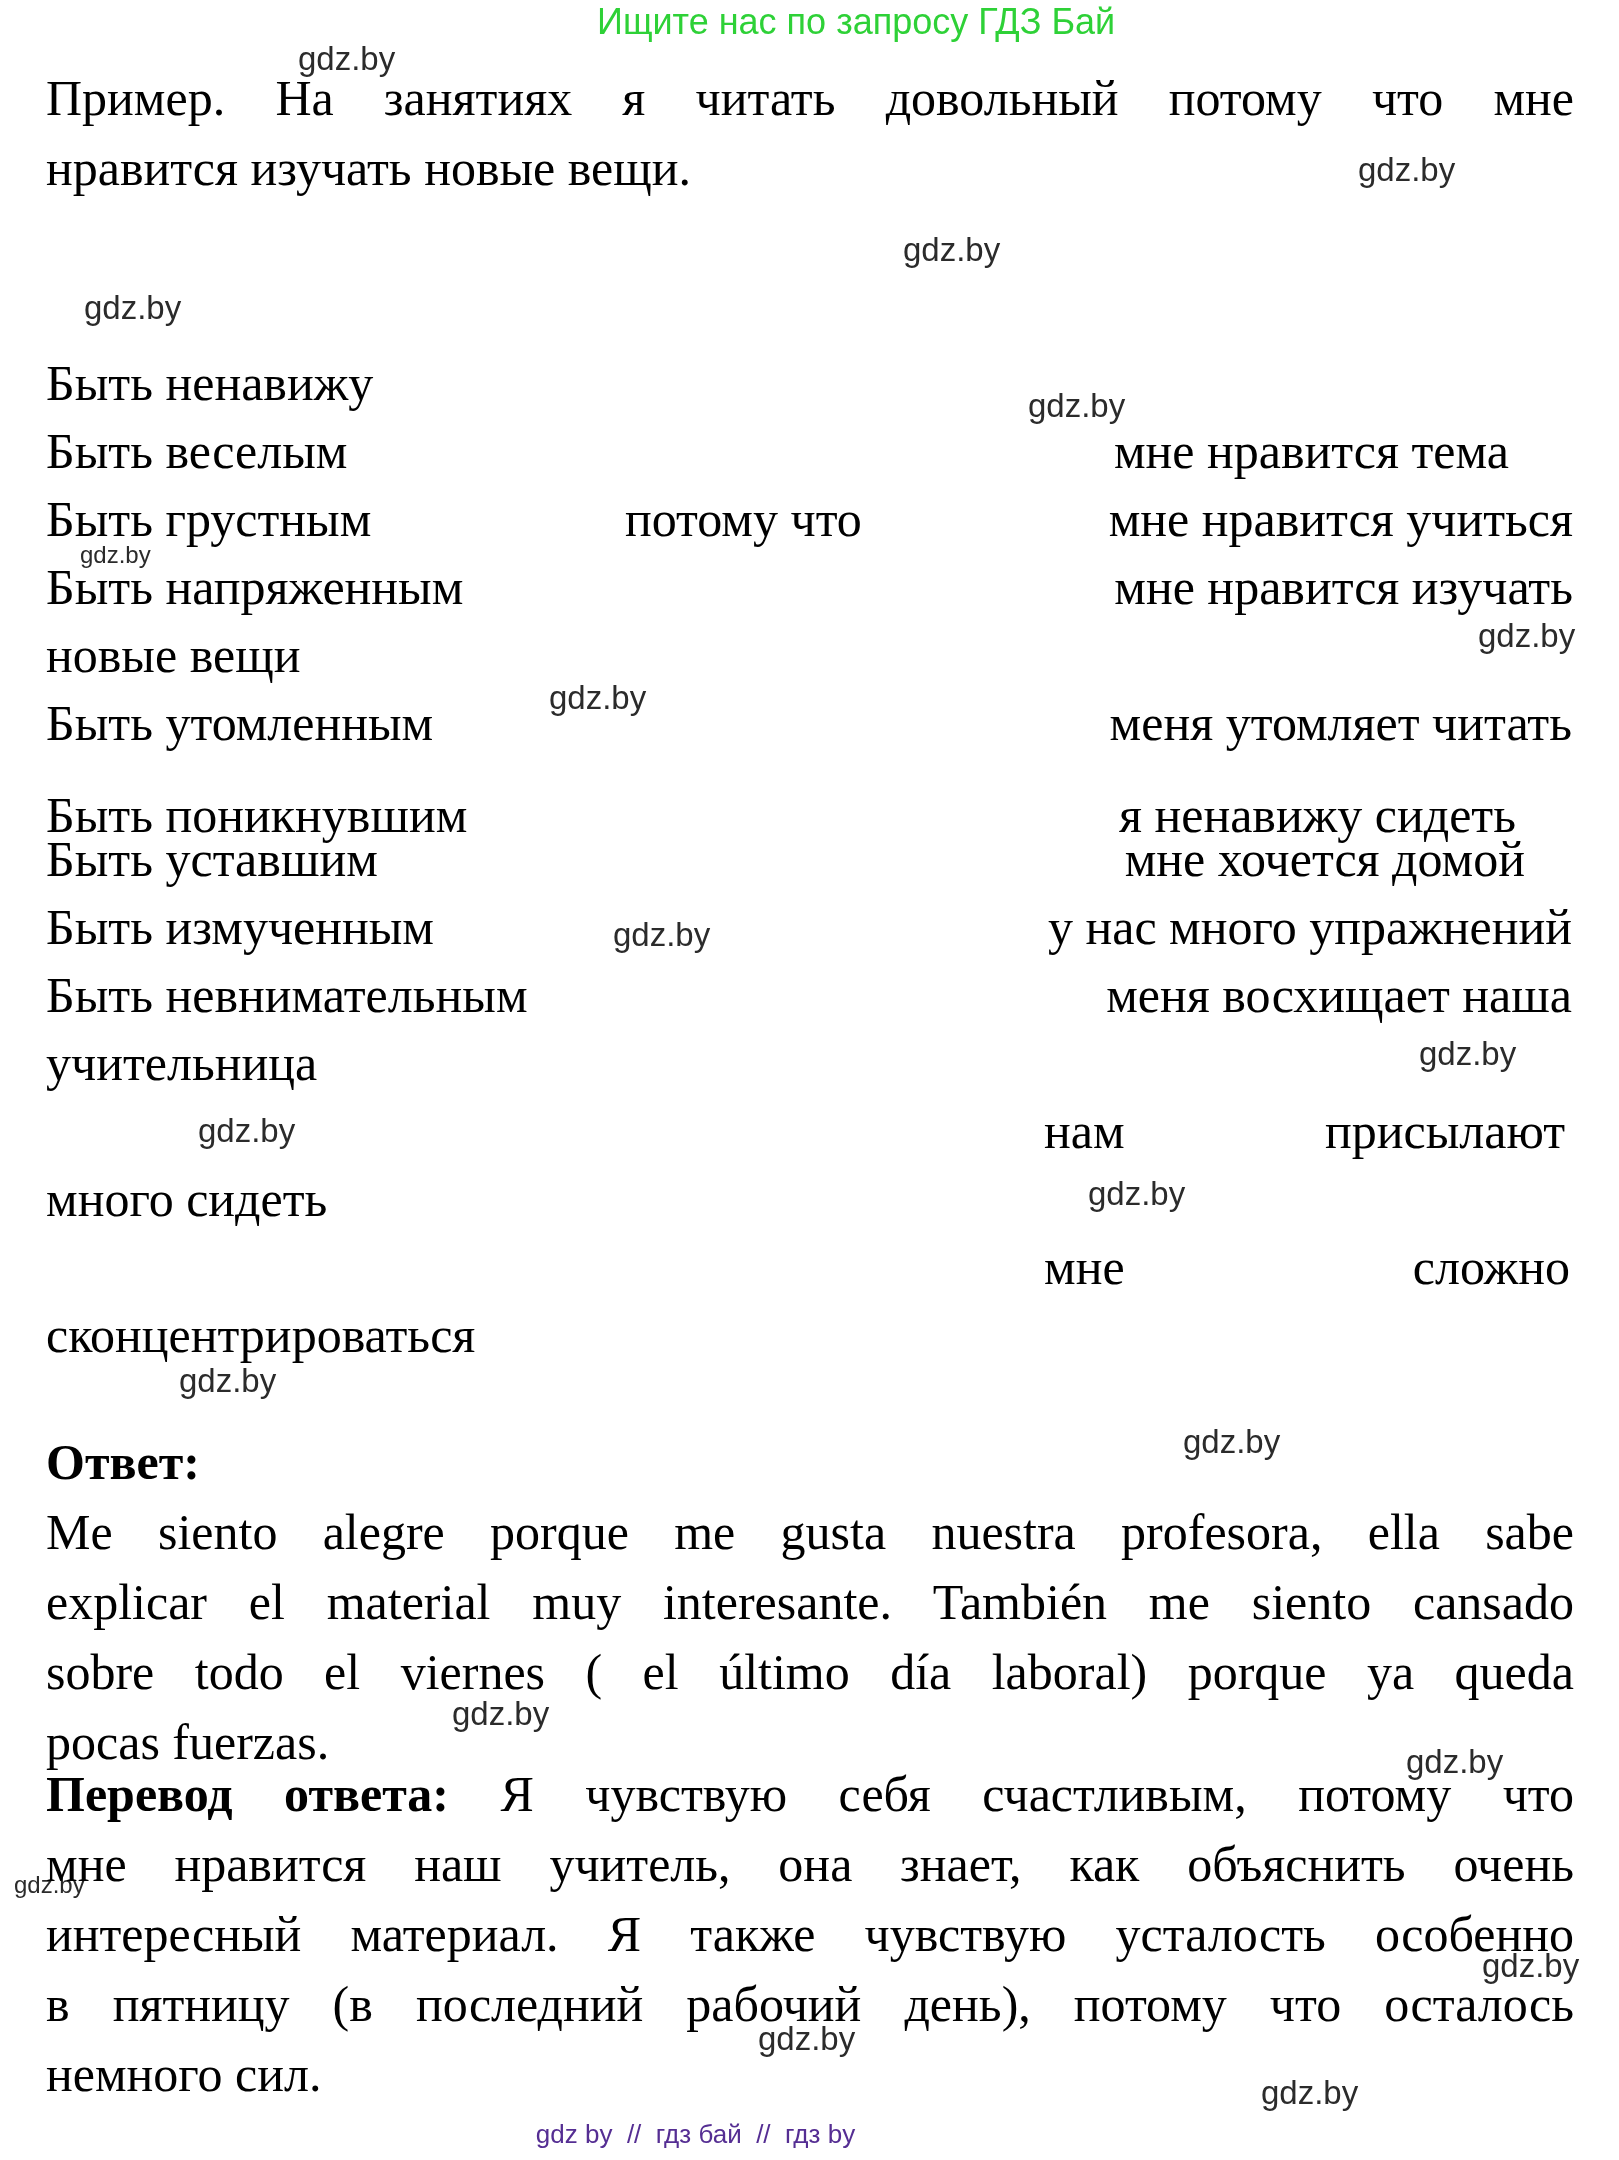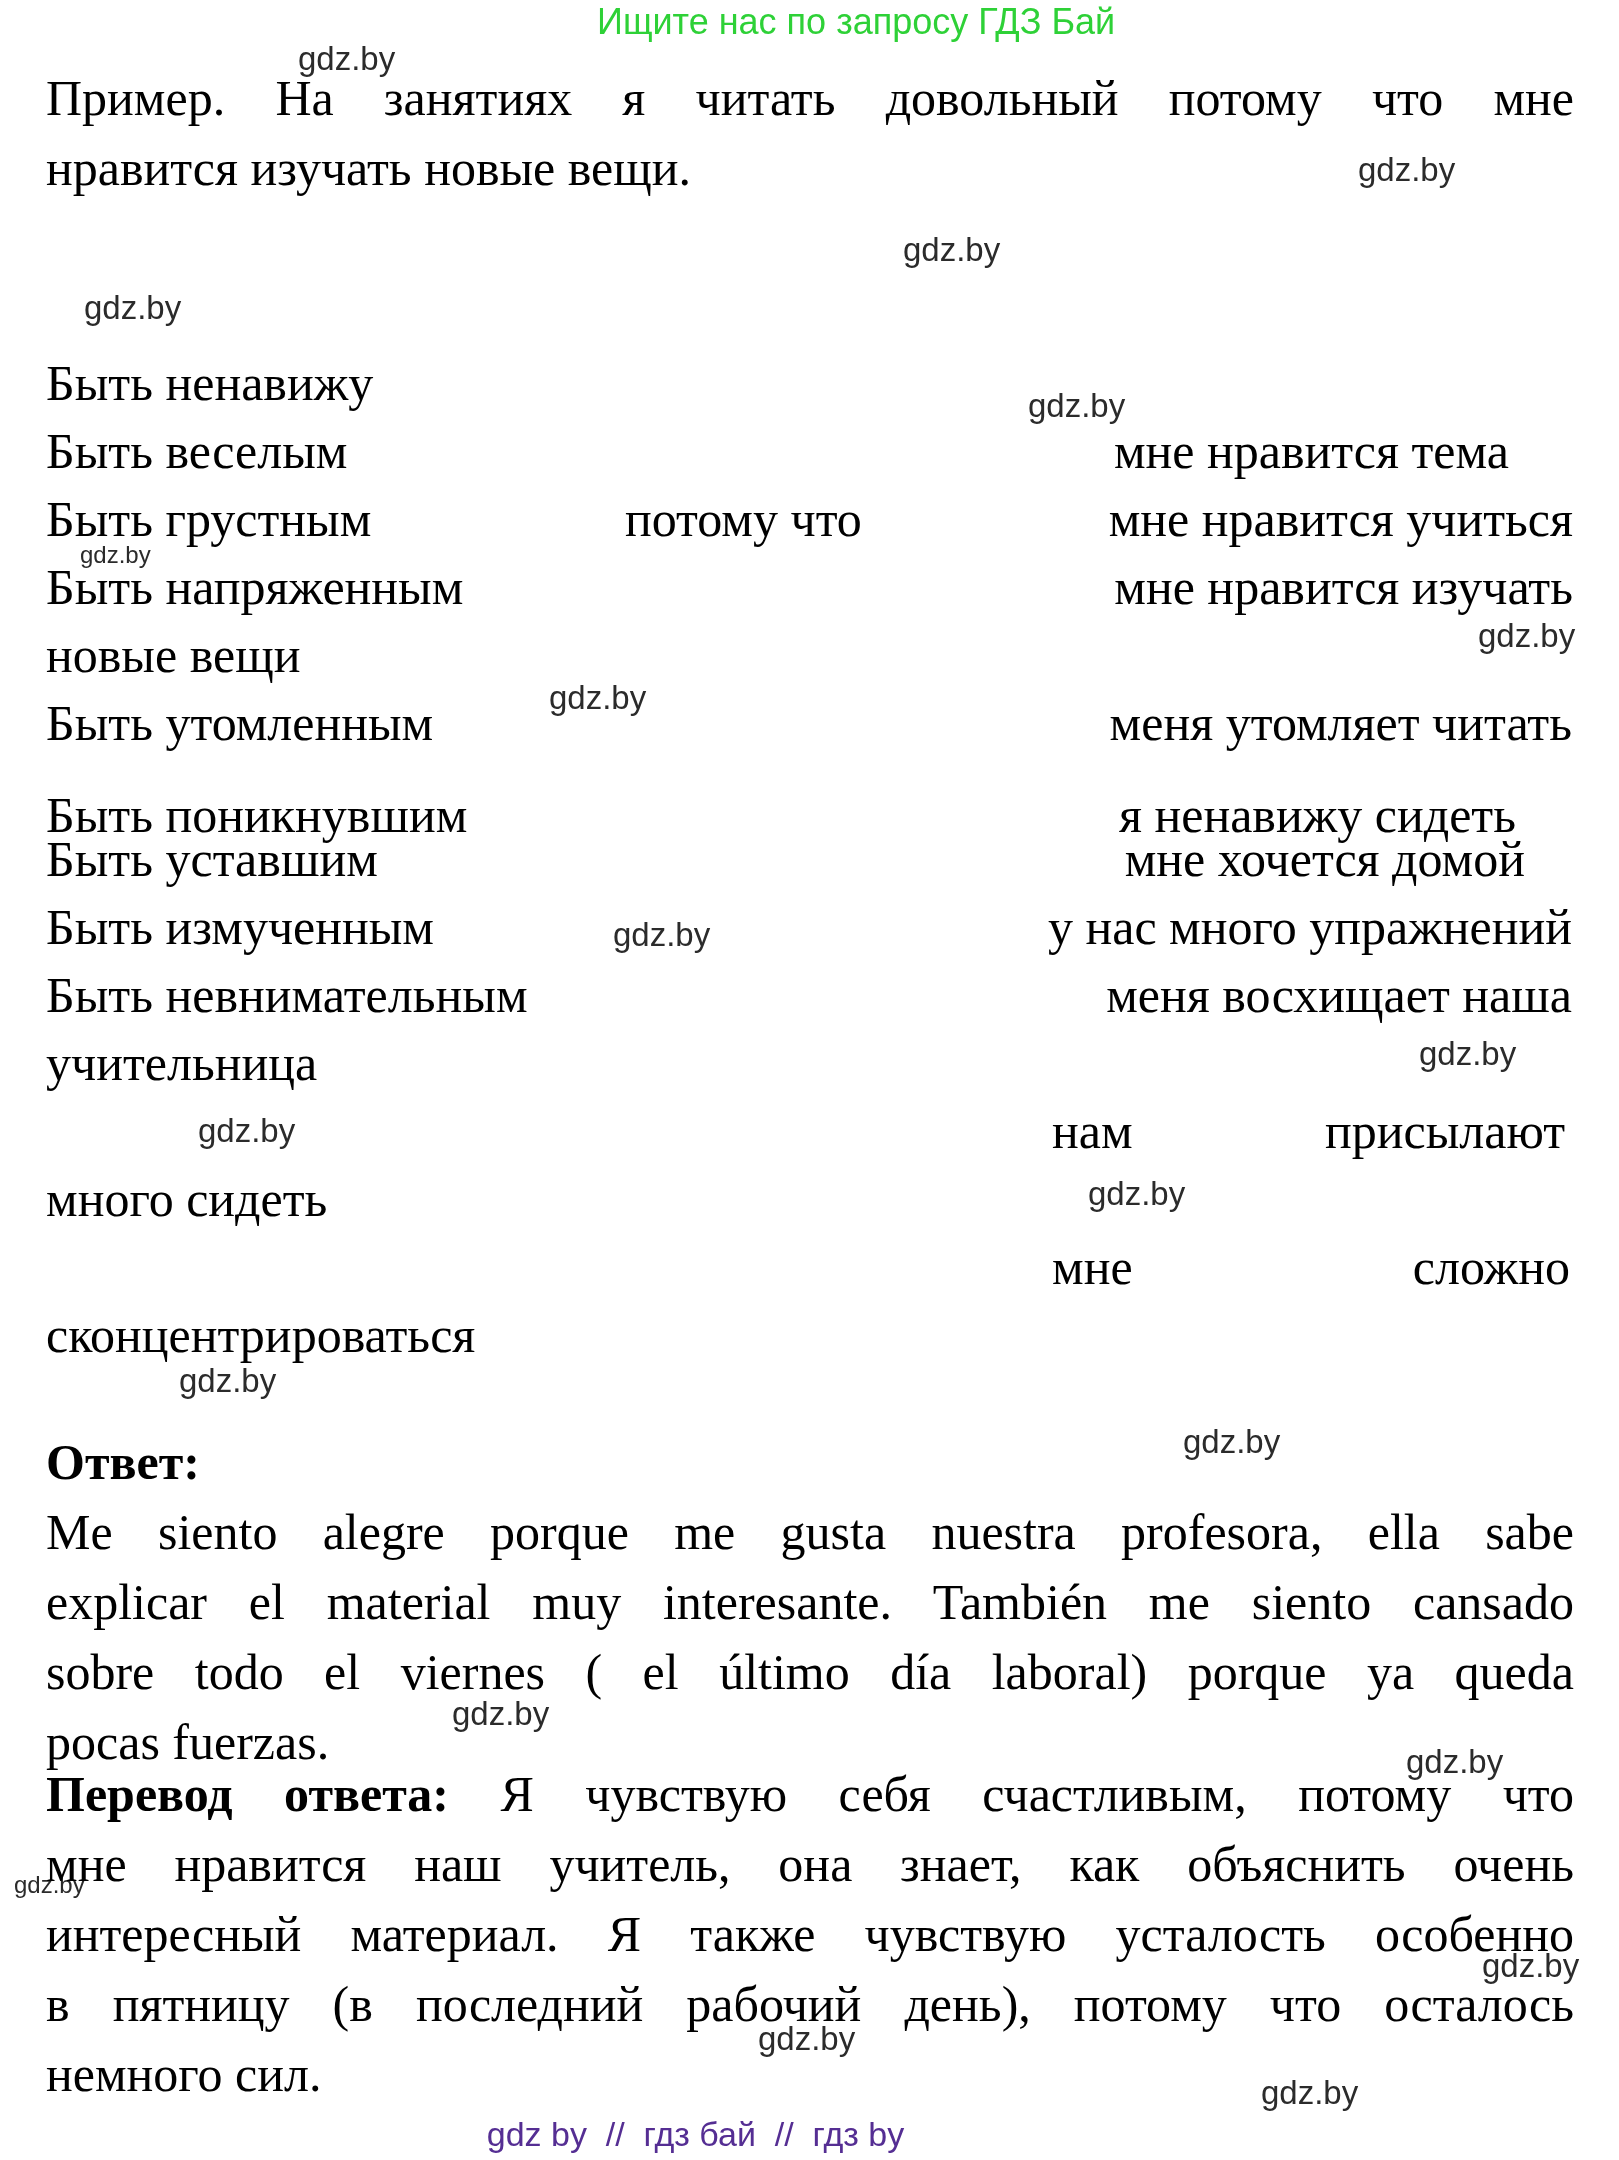--- a/index.html
+++ b/index.html
@@ -41,28 +41,28 @@
   .row {
     position:absolute;
     left:0; width:1619px; height:68px;
     font-size:50px;
     line-height:68px;
     white-space:nowrap;
   }
   .row .l { position:absolute; left:46px; }
   .row .m { position:absolute; left:625px; }
   .row .r { position:absolute; }
-  .row .ra { position:absolute; left:1044px;margin-left:8px; }
+  .row .ra { position:absolute; left:1044px; }
   b, strong { font-weight:bold; }
   .footer-tags {
     position:absolute;
     top:2112px; left:0; width:1391px;
     text-align:center;
     font-family:"Liberation Sans", sans-serif;
-    font-size:34px;
+    font-size:26px;
     line-height:44px;
     color:#552e93;
     white-space:pre;
   }
 </style>
 </head>
 <body>
 
 <div class="page">
 

